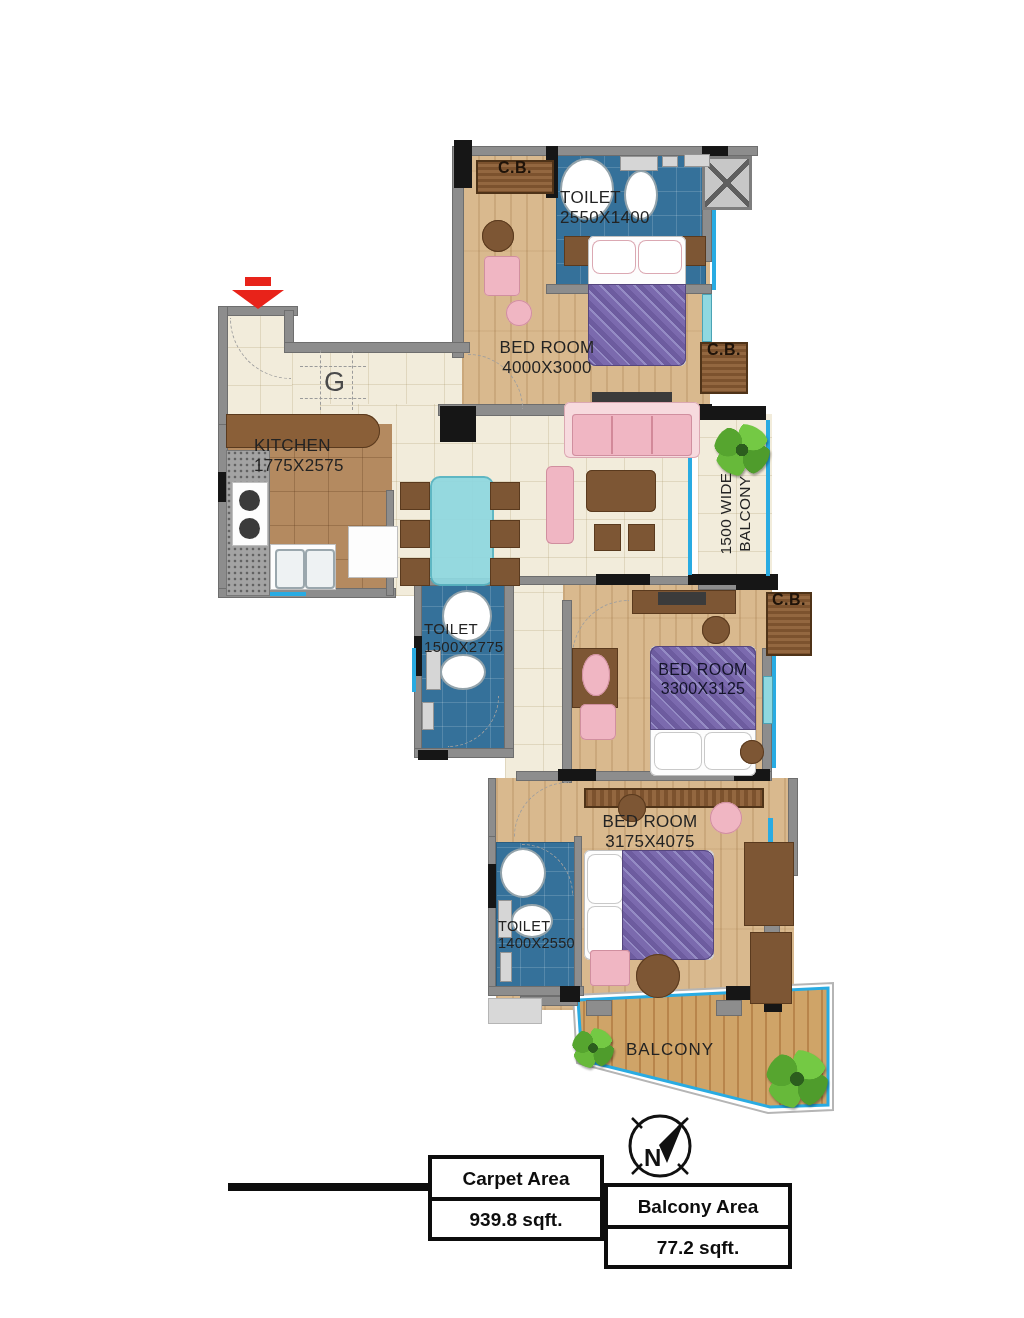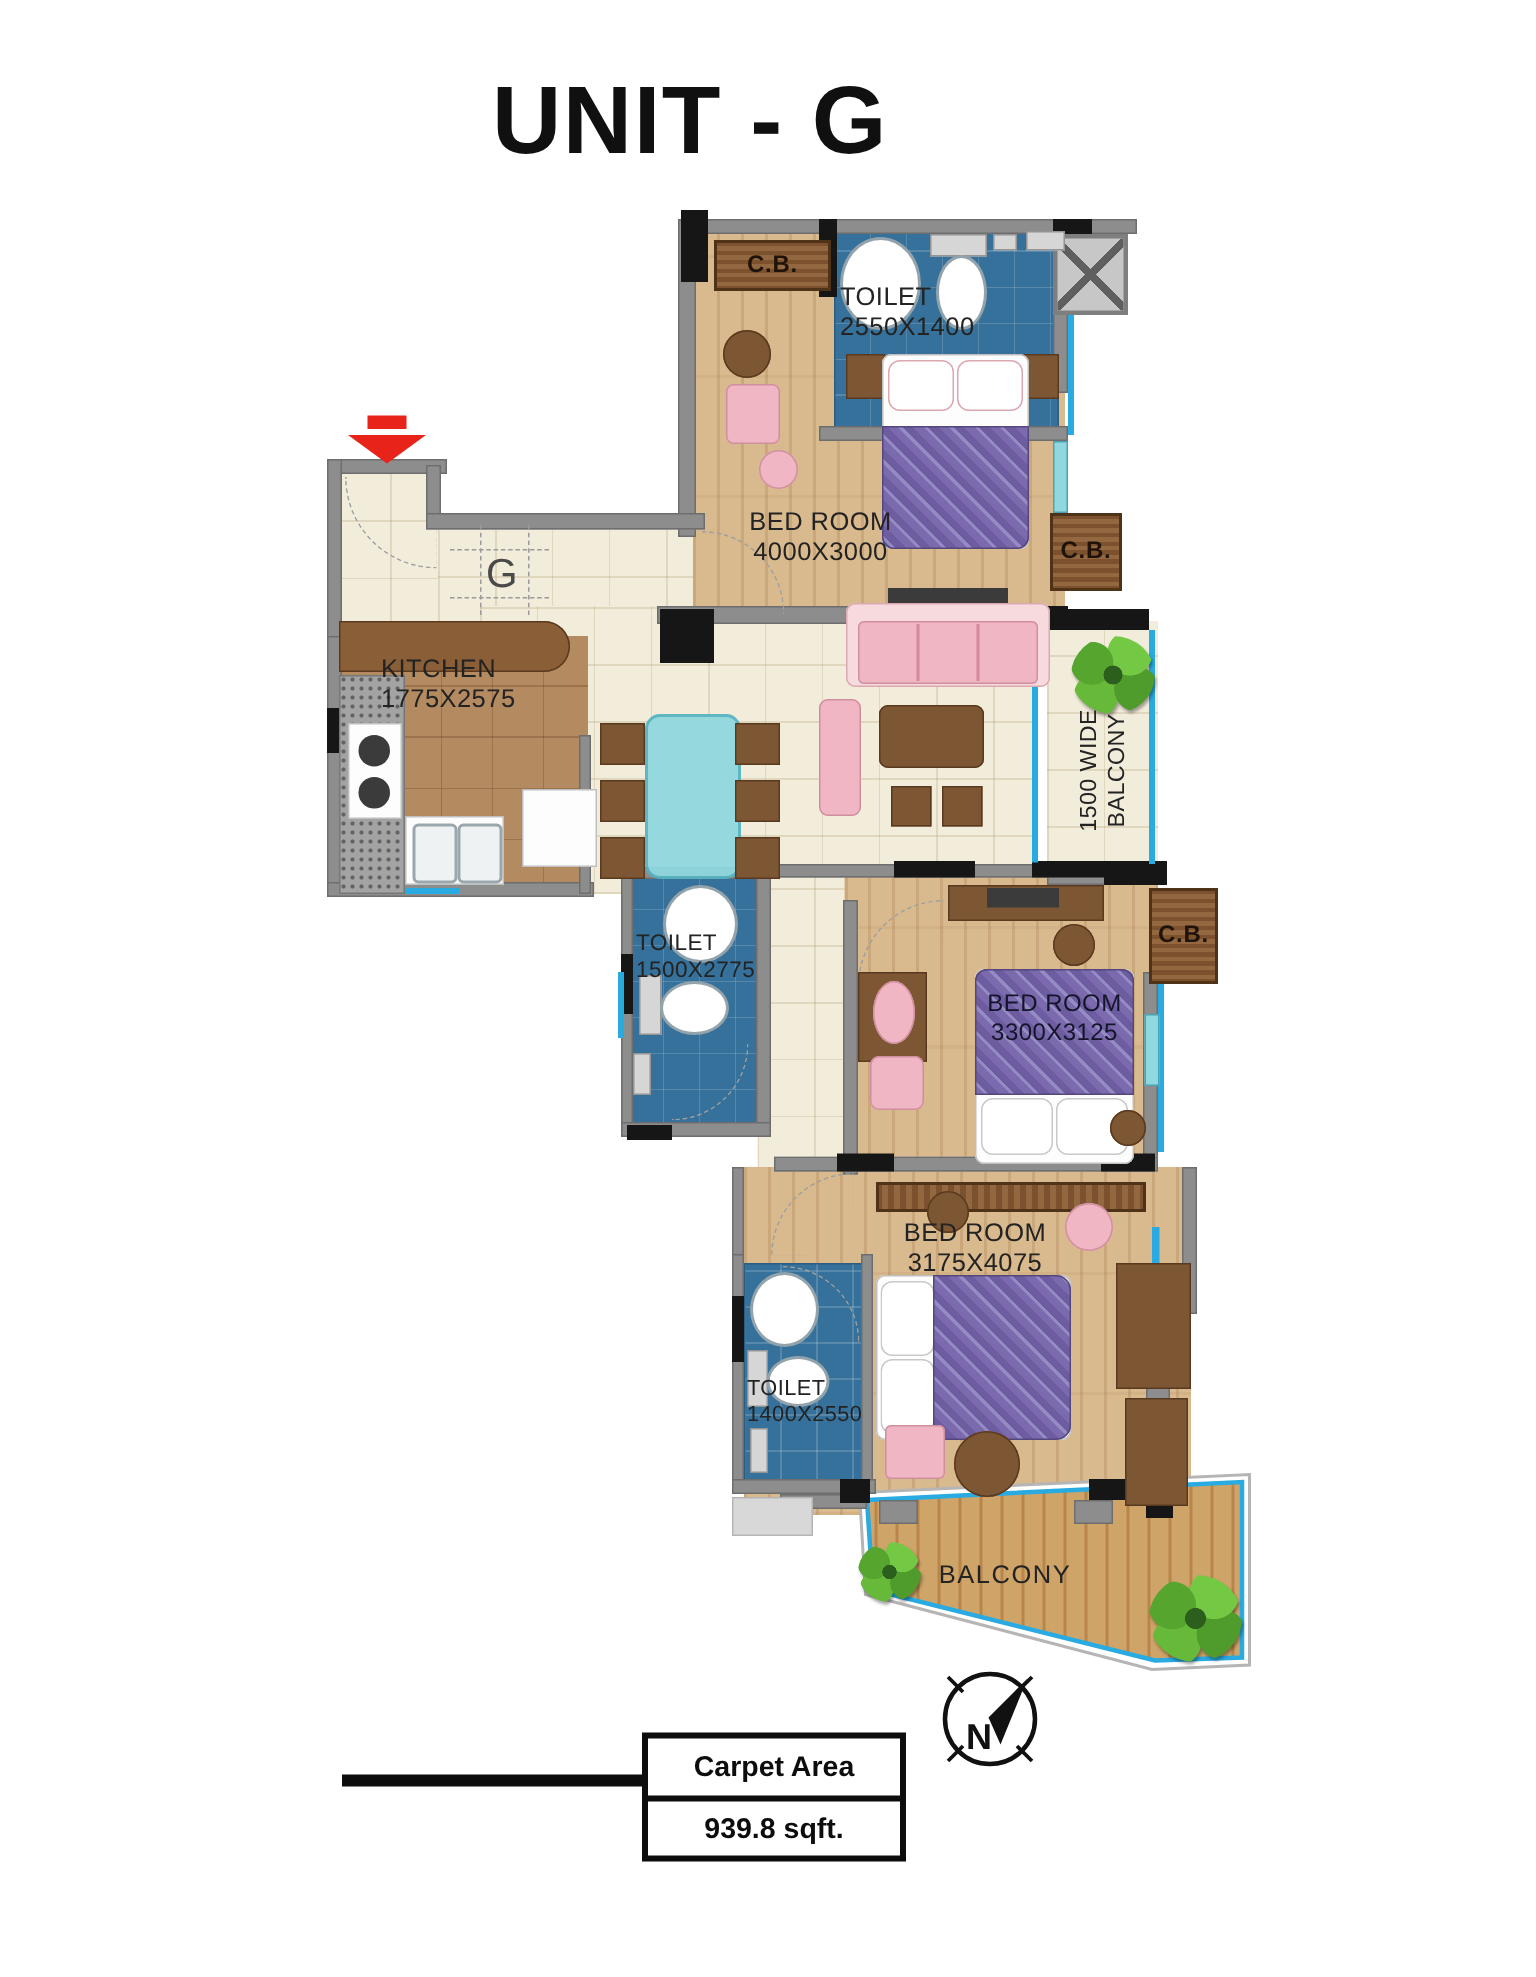--- a/index.html
+++ b/index.html
@@ -35,21 +35,21 @@
   .dk{background:#3b3b3b}
   .pk{background:#f0b6c3;box-shadow:inset 0 0 0 1px #d08f9f}
   .pkl{background:#f7dade;box-shadow:inset 0 0 0 1px #dba8b2}
   .purple{background:repeating-linear-gradient(45deg,#7b6aae 0 5px,#948bc4 5px 7px,#6d5c9f 7px 12px);
           box-shadow:inset 0 0 0 1px #55467e}
   .white{background:#fdfdfd;box-shadow:inset 0 0 0 1px #bfbfbf}
   .fix{background:#fff;border:2px solid #93a3ab;border-radius:50%}
   .tank{background:#d6d6d6;border:1px solid #949494}
   .round{border-radius:50%}
   .cb{background:repeating-linear-gradient(0deg,#7c522e 0 3px,#936740 3px 6px);
-      box-shadow:inset 0 0 0 2px #4f3318;display:flex;align-items:center;justify-content:center}
+      box-shadow:inset 0 0 0 2px #4f3318;display:flex;justify-content:center}
   .cb-lbl{font:700 16px/1 "Liberation Sans",sans-serif;color:#1f1309;letter-spacing:.5px}
   .teal-tbl{background:#8fd8e0;border:2px solid #54b3c2;border-radius:10px;opacity:.93}
   .shaft{background-color:#c7c7c7;
          background-image:linear-gradient(45deg,transparent 46%,#5f5f5f 46% 54%,transparent 54%),
                           linear-gradient(-45deg,transparent 46%,#5f5f5f 46% 54%,transparent 54%);
          border:3px solid #7e7e7e}
   .plant{border-radius:50%;
          background:radial-gradient(circle at 50% 50%,#2c5e1e 0 16%,transparent 17%),
                     radial-gradient(circle at 25% 35%,#56a52f 0 26%,transparent 27%),
                     radial-gradient(circle at 70% 22%,#74c944 0 26%,transparent 27%),
@@ -78,21 +78,20 @@
          font:700 19px/1 "Liberation Sans",sans-serif;color:#0d0d0d}
   .thead{height:38px;border-bottom:4px solid #0d0d0d}
   .tval{height:36px}
   .z1{z-index:1}.z2{z-index:10}.z3{z-index:20}.z4{z-index:30}
 </style>
 </head>
 <body>
 
 <div class="page">
 
-  <div class="title">UNIT - G</div>
 
   <div class="abs beige z1" style="left:222px;top:312px;width:72px;height:112px"></div>
   <div class="abs beige z1" style="left:292px;top:353px;width:176px;height:70px"></div>
   <div class="abs beige z1" style="left:320px;top:404px;width:370px;height:192px"></div>
   <div class="abs wood z1" style="left:462px;top:152px;width:248px;height:260px"></div>
   <div class="abs blue z1" style="left:556px;top:152px;width:150px;height:136px"></div>
   <div class="abs ktile z1" style="left:226px;top:424px;width:166px;height:170px"></div>
   <div class="abs beige z1" style="left:698px;top:414px;width:74px;height:176px"></div>
   <div class="abs beige z1" style="left:505px;top:583px;width:60px;height:200px"></div>
   <div class="abs wood z1" style="left:563px;top:583px;width:209px;height:196px"></div>
@@ -326,14 +325,18 @@
     <polygon points="73,21 55,65 47,47 27,67" fill="#111"></polygon>
     <text x="32" y="68" font-family="Liberation Sans, sans-serif" font-size="24" font-weight="bold" fill="#111">N</text>
   </svg>
 
   <div class="tcol" style="left:228px;top:1183px;width:192px">
   </div>
   <div class="tcol" style="left:428px;top:1155px;width:168px">
     <div class="tcell thead">Carpet Area</div>
     <div class="tcell tval">939.8 sqft.</div>
   </div>
+  <div class="tcol" style="left:604px;top:1183px;width:180px">
+    <div class="tcell thead">Balcony Area</div>
+    <div class="tcell tval">77.2 sqft.</div>
+  </div>
 
 </div>
 
 </body></html>

